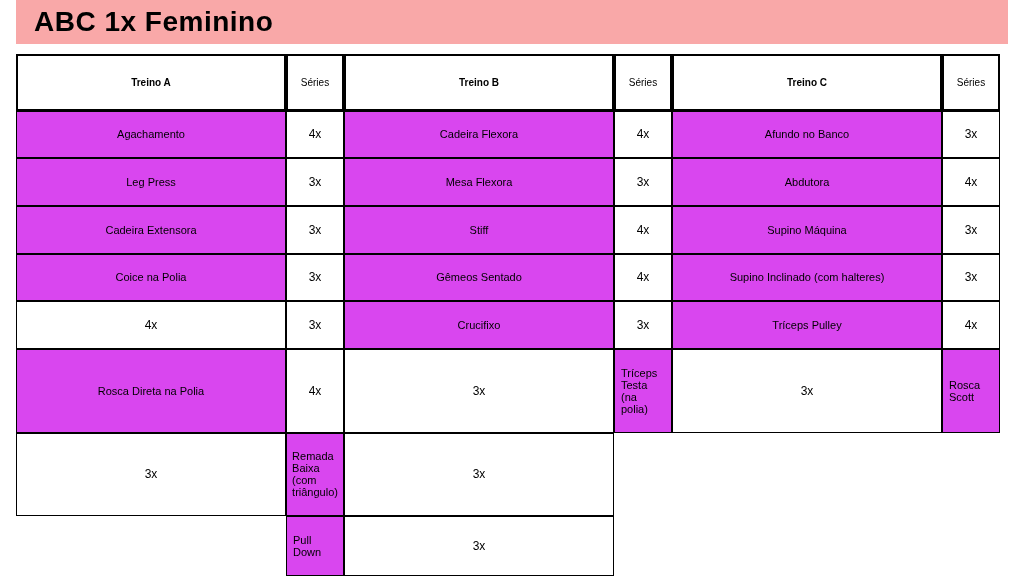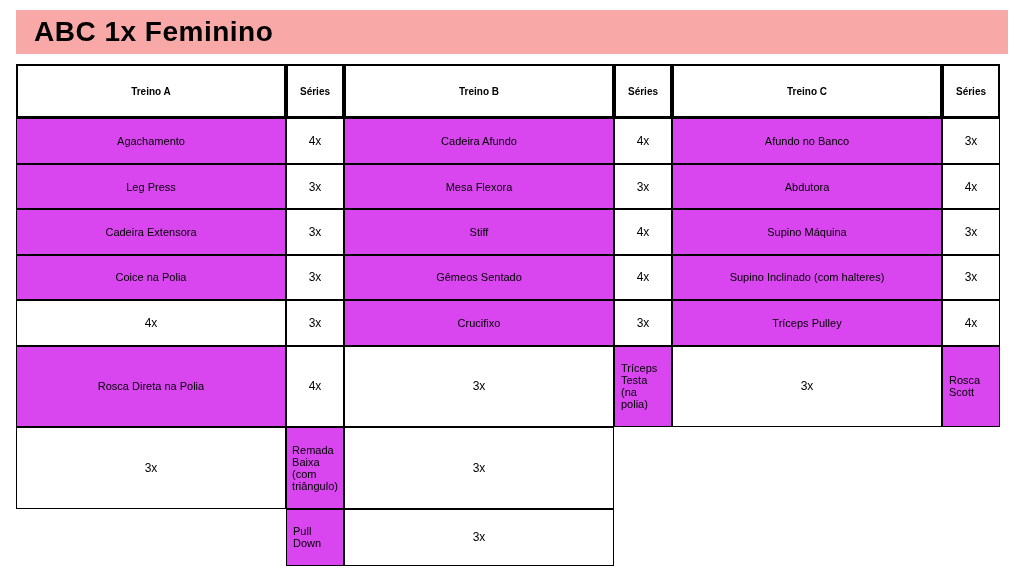--- a/index.html
+++ b/index.html
@@ -6,21 +6,21 @@
     body {
       background: #fff;
       font-family: Arial, sans-serif;
       width: 1024px;
       height: 576px;
       overflow: hidden;
     }
     .page {
       width: 1024px;
       height: 576px;
-      padding: 10px 16px;
+      padding: 0 16px;
       display: flex;
       flex-direction: column;
     }
     .title-box {
       background: #f9a8a8;
       display: inline-block;
       padding: 6px 18px;
       margin-bottom: 10px;
     }
     .title-box h1 {
@@ -41,21 +41,21 @@
       align-items: center;
       justify-content: center;
       padding: 6px 4px;
       font-weight: 700;
       font-size: 10px;
       text-align: center;
       background: #fff;
     }
     .header-cell.series {
       font-size: 10px;
-      font-weight: 700;
+      font-weight: 400;
     }
     .exercise-cell {
       border: 1.5px solid #000;
       display: flex;
       align-items: center;
       justify-content: center;
       padding: 2px 6px;
       font-size: 11px;
       background: #d946ef;
     }
@@ -96,21 +96,21 @@
     </div>
     <div class="header-cell">
       <span>Treino C</span>
     </div>
     <div class="header-cell series">
       <span>Séries</span>
     </div>
 
   <div class="exercise-cell">Agachamento</div>
       <div class="series-cell">4x</div>
-      <div class="exercise-cell">Cadeira Afundo</div>
+      <div class="exercise-cell">Cadeira Flexora</div>
       <div class="series-cell">4x</div>
       <div class="exercise-cell">Afundo no Banco</div>
       <div class="series-cell">3x</div>
       <div class="exercise-cell">Leg Press</div>
       <div class="series-cell">3x</div>
       <div class="exercise-cell">Mesa Flexora</div>
       <div class="series-cell">3x</div>
       <div class="exercise-cell">Abdutora</div>
       <div class="series-cell">4x</div>
       <div class="exercise-cell">Cadeira Extensora</div>

